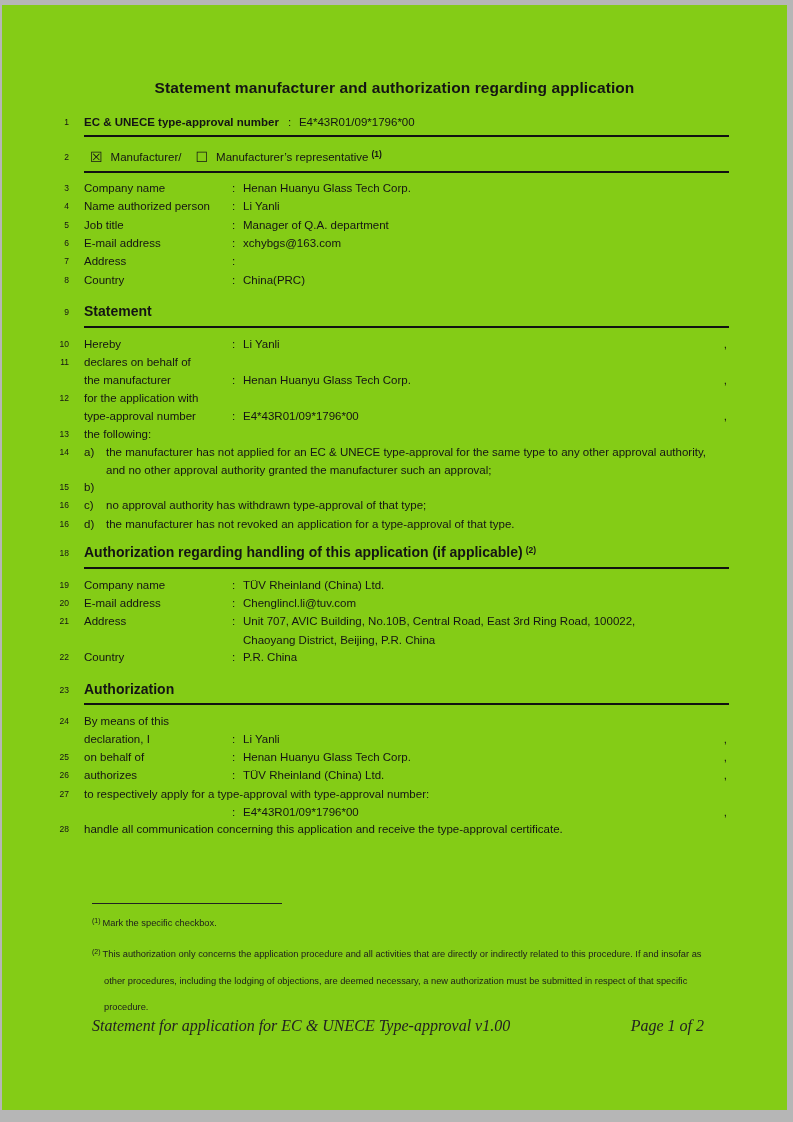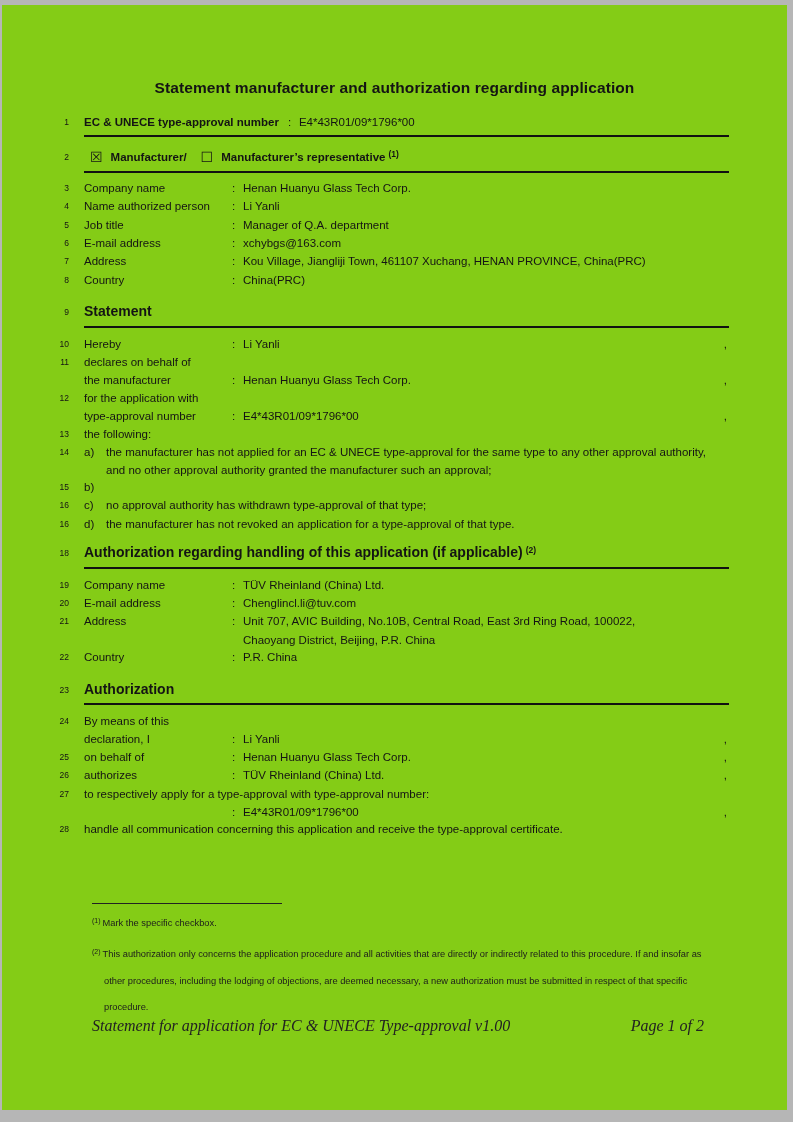--- a/index.html
+++ b/index.html
@@ -17,21 +17,21 @@
   .comma { margin-left:auto; padding-left:4px; }
   .h-text { font-weight:700; font-size:14px; }
   .sup { font-size:8.5px; position:relative; top:-4px; margin-left:3px; font-weight:700; }
 
   .rule { height:2px; background:#111; margin:3px 58px 0 82px; }
 
   .row1 .lbl1 { font-weight:700; margin-right:9px; }
 
   .cb { font-size:14px; font-weight:400; margin-left:6px; margin-right:8px; position:relative; top:1px; }
   .cb2 { margin-left:14px; }
-  .role-lbl { font-weight:700; }
+  .role-lbl { font-weight:400; }
 
   .letter { flex:0 0 22px; }
   .item-text { flex:1; }
 
   .gap-a { margin-top:17px; }
   .gap-b { margin-top:11px; }
   .gap-c { margin-top:7px; }
   .gap-d { margin-top:13px; }
   .gap-e { margin-top:8px; }
   .gap-f { margin-top:10px; }
@@ -91,21 +91,20 @@
   <div class="row">
     <span class="num">6</span>
     <span class="lbl">E-mail address</span>
     <span class="colon">:</span>
     <span class="val">xchybgs@163.com</span>
   </div>
   <div class="row">
     <span class="num">7</span>
     <span class="lbl">Address</span>
     <span class="colon">:</span>
-    <span class="val">Kou Village, Jiangliji Town, 461107 Xuchang, HENAN PROVINCE, China(PRC)</span>
   </div>
   <div class="row">
     <span class="num">8</span>
     <span class="lbl">Country</span>
     <span class="colon">:</span>
     <span class="val">China(PRC)</span>
   </div>
 
   <div class="row gap-d">
     <span class="num">9</span>

